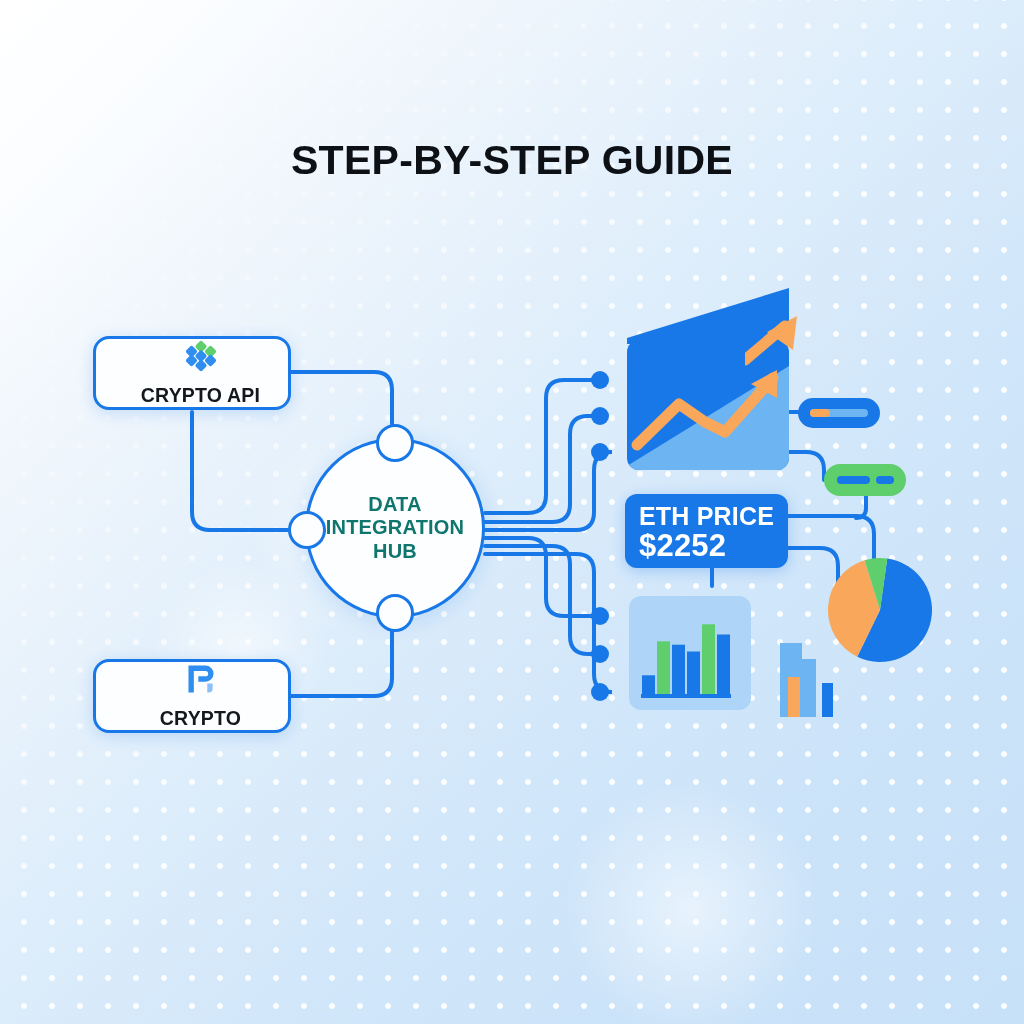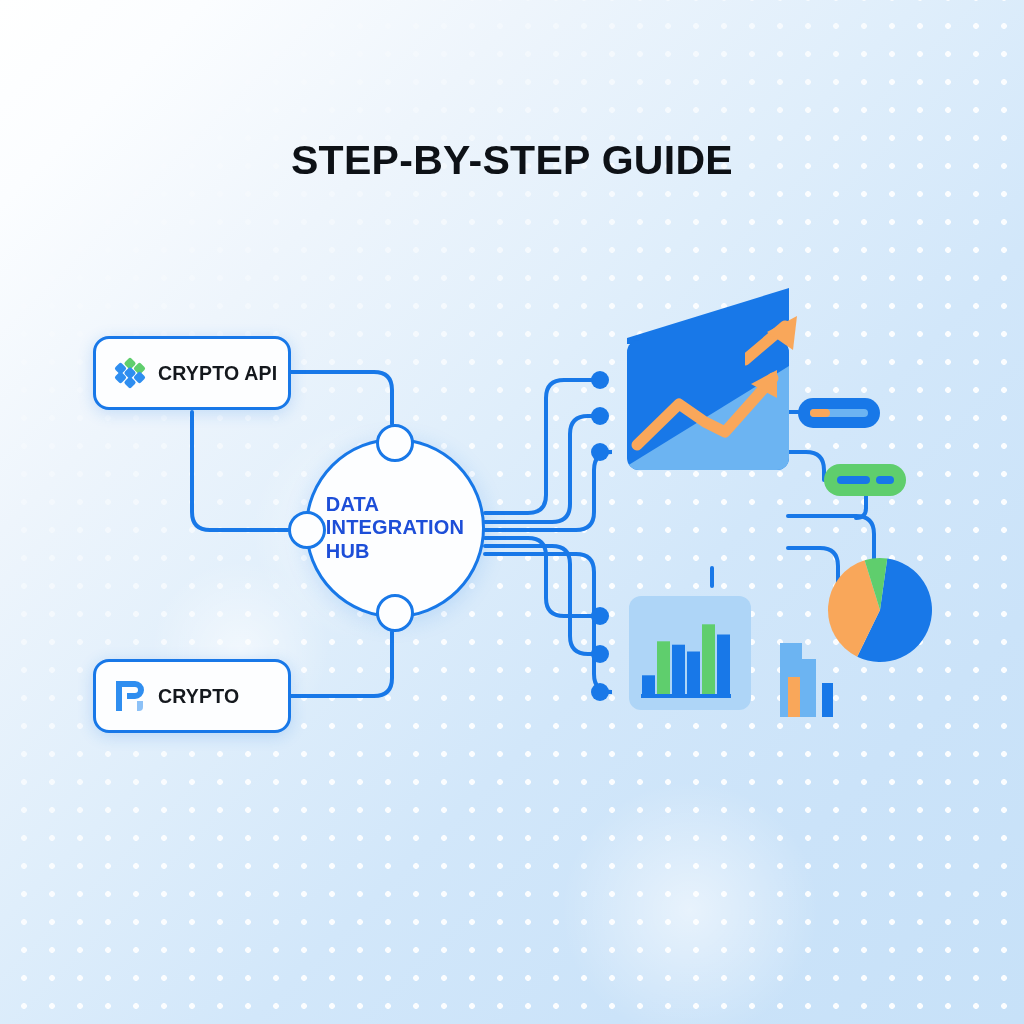--- a/index.html
+++ b/index.html
@@ -75,20 +75,21 @@
     width: 198px;
     height: 74px;
     background: #fdfeff;
     border: 3px solid #1878e8;
     border-radius: 16px;
     display: flex;
     align-items: center;
     gap: 11px;
     padding-left: 17px;
     box-shadow: 0 3px 16px rgba(24,120,232,0.20);
+    flex-direction: column;
   }
   #node-crypto { left: 93px; top: 336px; }
   #node-pendle { left: 93px; top: 659px; }
 
   .src-label {
     font-size: 19.5px;
     font-weight: bold;
     color: #14181d;
     letter-spacing: 0.2px;
     white-space: nowrap;
@@ -108,22 +109,22 @@
     display: flex;
     align-items: center;
     justify-content: center;
     box-shadow: 0 4px 22px rgba(24,120,232,0.18);
     z-index: 3;
   }
   #hub-text {
     font-size: 20px;
     font-weight: bold;
     line-height: 1.18;
-    color: #1d4ed8;
-    text-align: left;
+    color: #0f766e;
+    text-align: center;
     letter-spacing: 0.2px;
   }
   .hub-port {
     position: absolute;
     width: 38px;
     height: 38px;
     box-sizing: border-box;
     border-radius: 50%;
     background: #fdfeff;
     border: 3px solid #1878e8;
@@ -340,20 +341,24 @@
   <svg style="position:absolute;left:745px;top:286px;width:70px;height:80px;z-index:4;" viewBox="0 0 70 80">
     <path d="M 0 74 L 40 40" fill="none" stroke="#f9a75a" stroke-width="11" stroke-linecap="round"></path>
     <path d="M 52 30 L 48 64 L 22 46 Z" fill="#f9a75a"></path>
     <path d="M 0 28 L 52 10 L 52 30 L 18 46 Z" fill="#1878e8" opacity="0"></path>
   </svg>
 
   <svg style="position:absolute;left:627px;top:288px;width:162px;height:56px;z-index:1;" viewBox="0 0 162 56">
     <path d="M 162 0 L 162 56 L 0 56 L 0 50 Z" fill="#1878e8"></path>
   </svg>
 
+  <div id="eth-card">
+    <div id="eth-label">ETH PRICE</div>
+    <div id="eth-value">$2252</div>
+  </div>
 
   <div id="bar-card">
     <svg width="122" height="114" viewBox="0 0 122 114">
         <rect x="13" y="79.3" width="13" height="18.7" fill="#1878e8"></rect>
         <rect x="28" y="45.300000000000004" width="13" height="52.699999999999996" fill="#5fce6d"></rect>
         <rect x="43" y="48.7" width="13" height="49.3" fill="#1878e8"></rect>
         <rect x="58" y="55.5" width="13" height="42.5" fill="#1878e8"></rect>
         <rect x="73" y="28.299999999999997" width="13" height="69.7" fill="#5fce6d"></rect>
         <rect x="88" y="38.5" width="13" height="59.5" fill="#1878e8"></rect>
         <rect x="12" y="98" width="90" height="4" fill="#1878e8"></rect>

